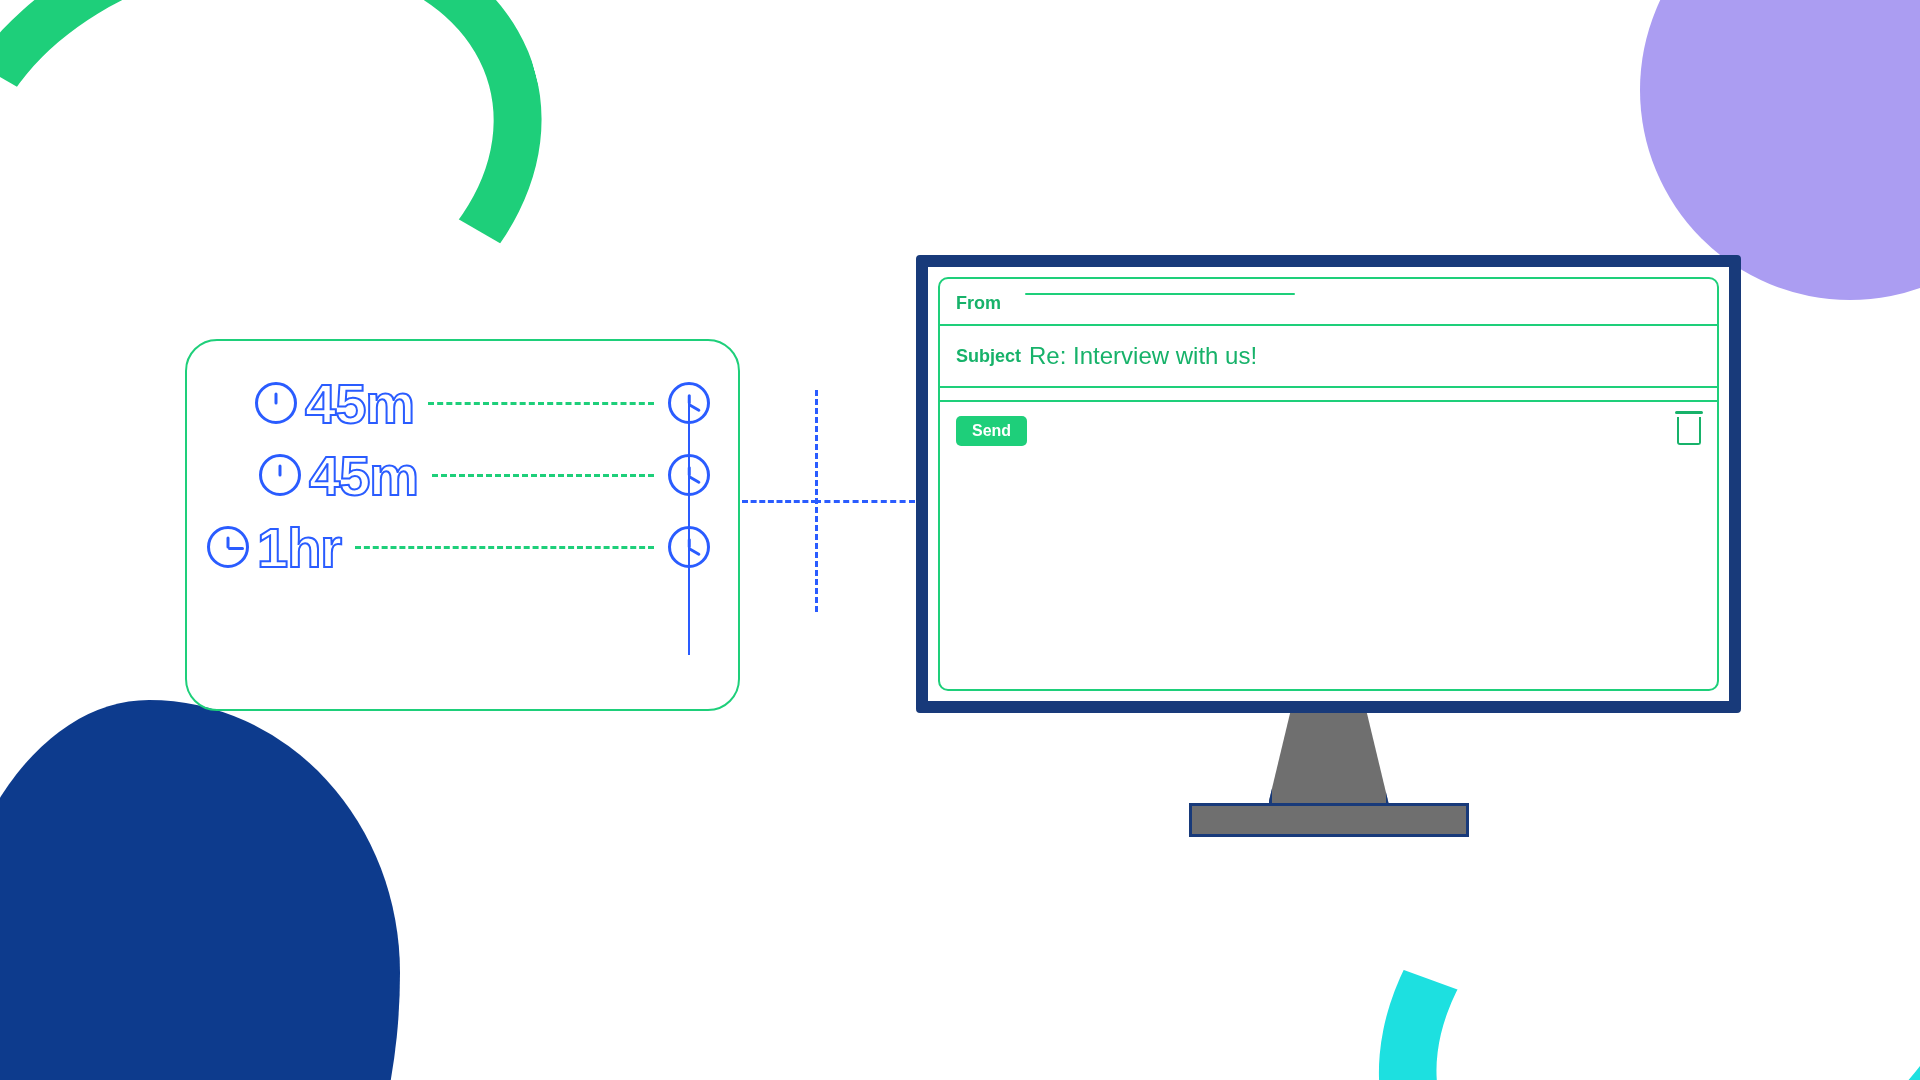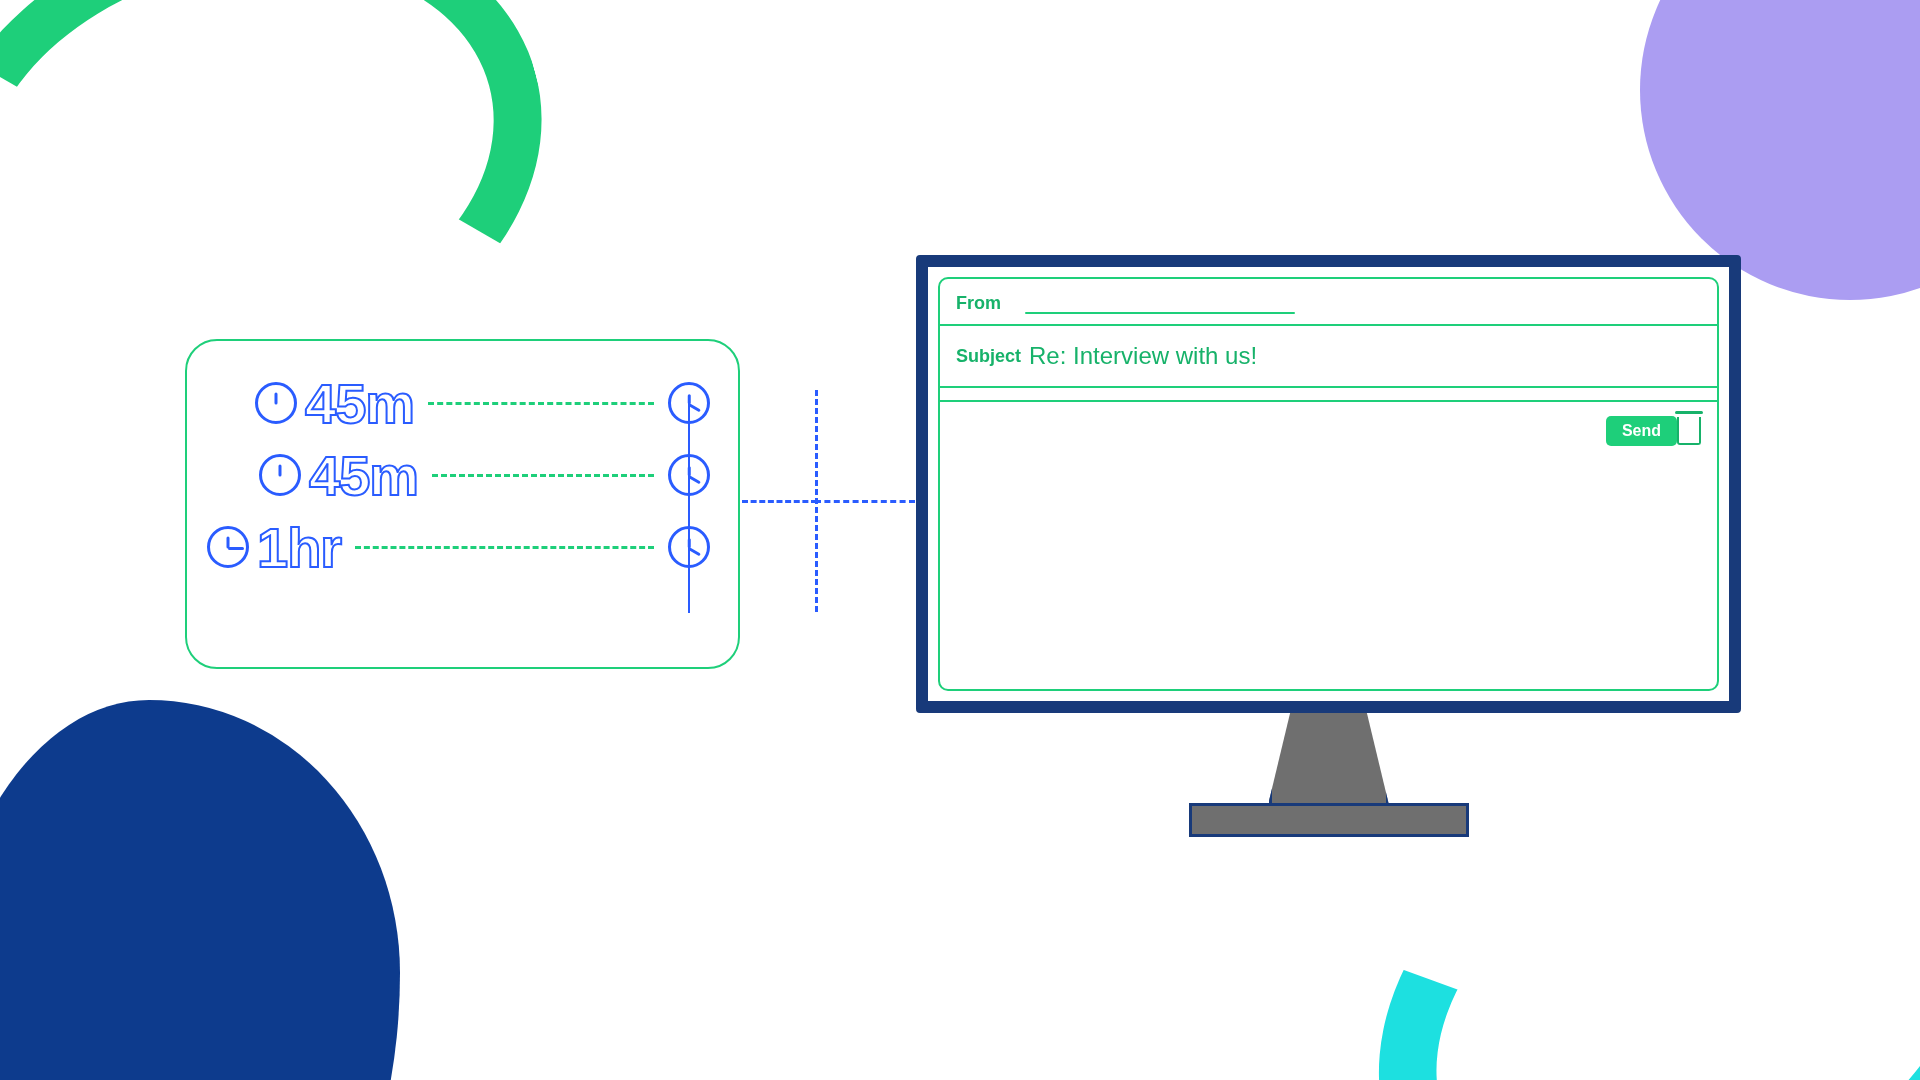--- a/index.html
+++ b/index.html
@@ -15,21 +15,21 @@
   html,body{margin:0;padding:0;width:1920px;height:1080px;background:#fff;font-family:Arial,Helvetica,sans-serif;overflow:hidden}
   .stage{position:relative;width:1920px;height:1080px}
 
   
   .blob-green{position:absolute;left:-70px;top:-80px;width:520px;height:370px;border:48px solid var(--green);border-radius:50%;border-left-color:transparent;border-bottom-color:transparent;transform:rotate(-15deg)}
   .blob-lilac{position:absolute;right:-140px;top:-120px;width:420px;height:420px;background:var(--lilac);border-radius:50%}
   .blob-navy{position:absolute;left:-60px;bottom:-220px;width:460px;height:600px;background:var(--navy);border-radius:50% 60% 40% 50% / 60% 50% 60% 40%}
   .blob-cyan{position:absolute;right:-120px;bottom:-170px;width:560px;height:370px;border:58px solid var(--cyan);border-radius:50%;border-top-color:transparent;border-right-color:transparent;transform:rotate(-25deg)}
 
   
-  .sched{position:absolute;left:185px;top:339px;width:555px;height:330px;border:2.5px solid var(--green);border-radius:32px;box-sizing:border-box;padding:26px 28px 26px 20px}
+  .sched{position:absolute;left:185px;top:339px;width:555px;height:372px;border:2.5px solid var(--green);border-radius:32px;box-sizing:border-box;padding:26px 28px 26px 20px}
   .row{position:relative;height:72px;display:flex;align-items:center}
   .clk{width:42px;height:42px;border:3.5px solid var(--blue);border-radius:50%;position:relative;flex:0 0 42px;box-sizing:border-box}
   .clk::before,.clk::after{content:"";position:absolute;background:var(--blue);left:50%;top:50%;transform-origin:left center;height:3px;border-radius:2px}
   .clk::before{width:12px;transform:rotate(-90deg)}
   .clk::after{width:16px;transform:rotate(0deg)}
   .clk.h::before{transform:rotate(-90deg)}
   .clk.h::after{display:none}
   .dur{font-size:56px;font-weight:600;color:var(--blue);-webkit-text-stroke:2px var(--blue);-webkit-text-fill-color:#fff;margin-left:8px;letter-spacing:-1px;white-space:nowrap}
   .dash{flex:1;border-top:3px dashed var(--green);margin:0 14px}
   .rclk{width:42px;height:42px;border:3px solid var(--blue);border-radius:50%;position:relative;flex:0 0 42px;box-sizing:border-box}
@@ -45,28 +45,28 @@
   
   .conn-h1{position:absolute;left:742px;top:500px;width:75px;border-top:3px dashed var(--blue)}
   .conn-v{position:absolute;left:815px;top:390px;height:222px;border-left:3px dashed var(--blue)}
   .conn-h2{position:absolute;left:815px;top:500px;width:100px;border-top:3px dashed var(--blue)}
 
   
   .monitor{position:absolute;left:916px;top:255px;width:825px;height:600px}
   .bezel{width:825px;height:458px;background:#fff;border:12px solid var(--navy-dark);box-sizing:border-box;border-radius:4px;padding:10px}
   .screen{width:100%;height:100%;background:#fff;border:2.5px solid var(--green);border-radius:10px;box-sizing:border-box;padding:10px 16px;display:flex;flex-direction:column}
   .hdr{color:var(--green-dark);font-size:18px;font-weight:700}
-  .hl{display:flex;align-items:flex-end;gap:18px;padding:4px 0}
+  .hl{display:flex;align-items:flex-start;gap:18px;padding:4px 0}
   .hl .line{flex:0 0 270px;height:2px;background:var(--green);border-radius:2px;margin-left:6px}
   .sep{height:2px;background:var(--green);margin:6px -16px}
   .subj{display:flex;gap:8px;align-items:center;padding:10px 0;color:var(--green-dark)}
   .subj .lab{font-weight:700;font-size:18px}
   .subj .val{font-size:24px}
   .body{flex:1;padding:12px 0;color:var(--green-dark);font-size:18px}
-  .ftr{display:flex;align-items:center;justify-content:flex-end;padding-top:8px}
+  .ftr{display:flex;align-items:center;justify-content:space-between;padding-top:8px}
   .send{background:var(--green);color:#fff;font-weight:700;font-size:16px;border:none;border-radius:5px;padding:6px 16px;cursor:pointer}
   .trash{width:20px;height:26px;border:2.5px solid var(--green-dark);border-top:none;border-radius:0 0 3px 3px;position:relative}
   .trash::before{content:"";position:absolute;left:-4px;right:-4px;top:-6px;height:3px;background:var(--green-dark);border-radius:2px}
   .neck{width:120px;height:90px;background:var(--grey);margin:0 auto;clip-path:polygon(18% 0,82% 0,100% 100%,0 100%);border-left:3px solid var(--navy-dark);border-right:3px solid var(--navy-dark);box-sizing:border-box}
   .base{width:280px;height:34px;background:var(--grey);margin:0 auto;border:3px solid var(--navy-dark);box-sizing:border-box}
 </style>
 </head>
 <body>
 
 <div class="stage">

